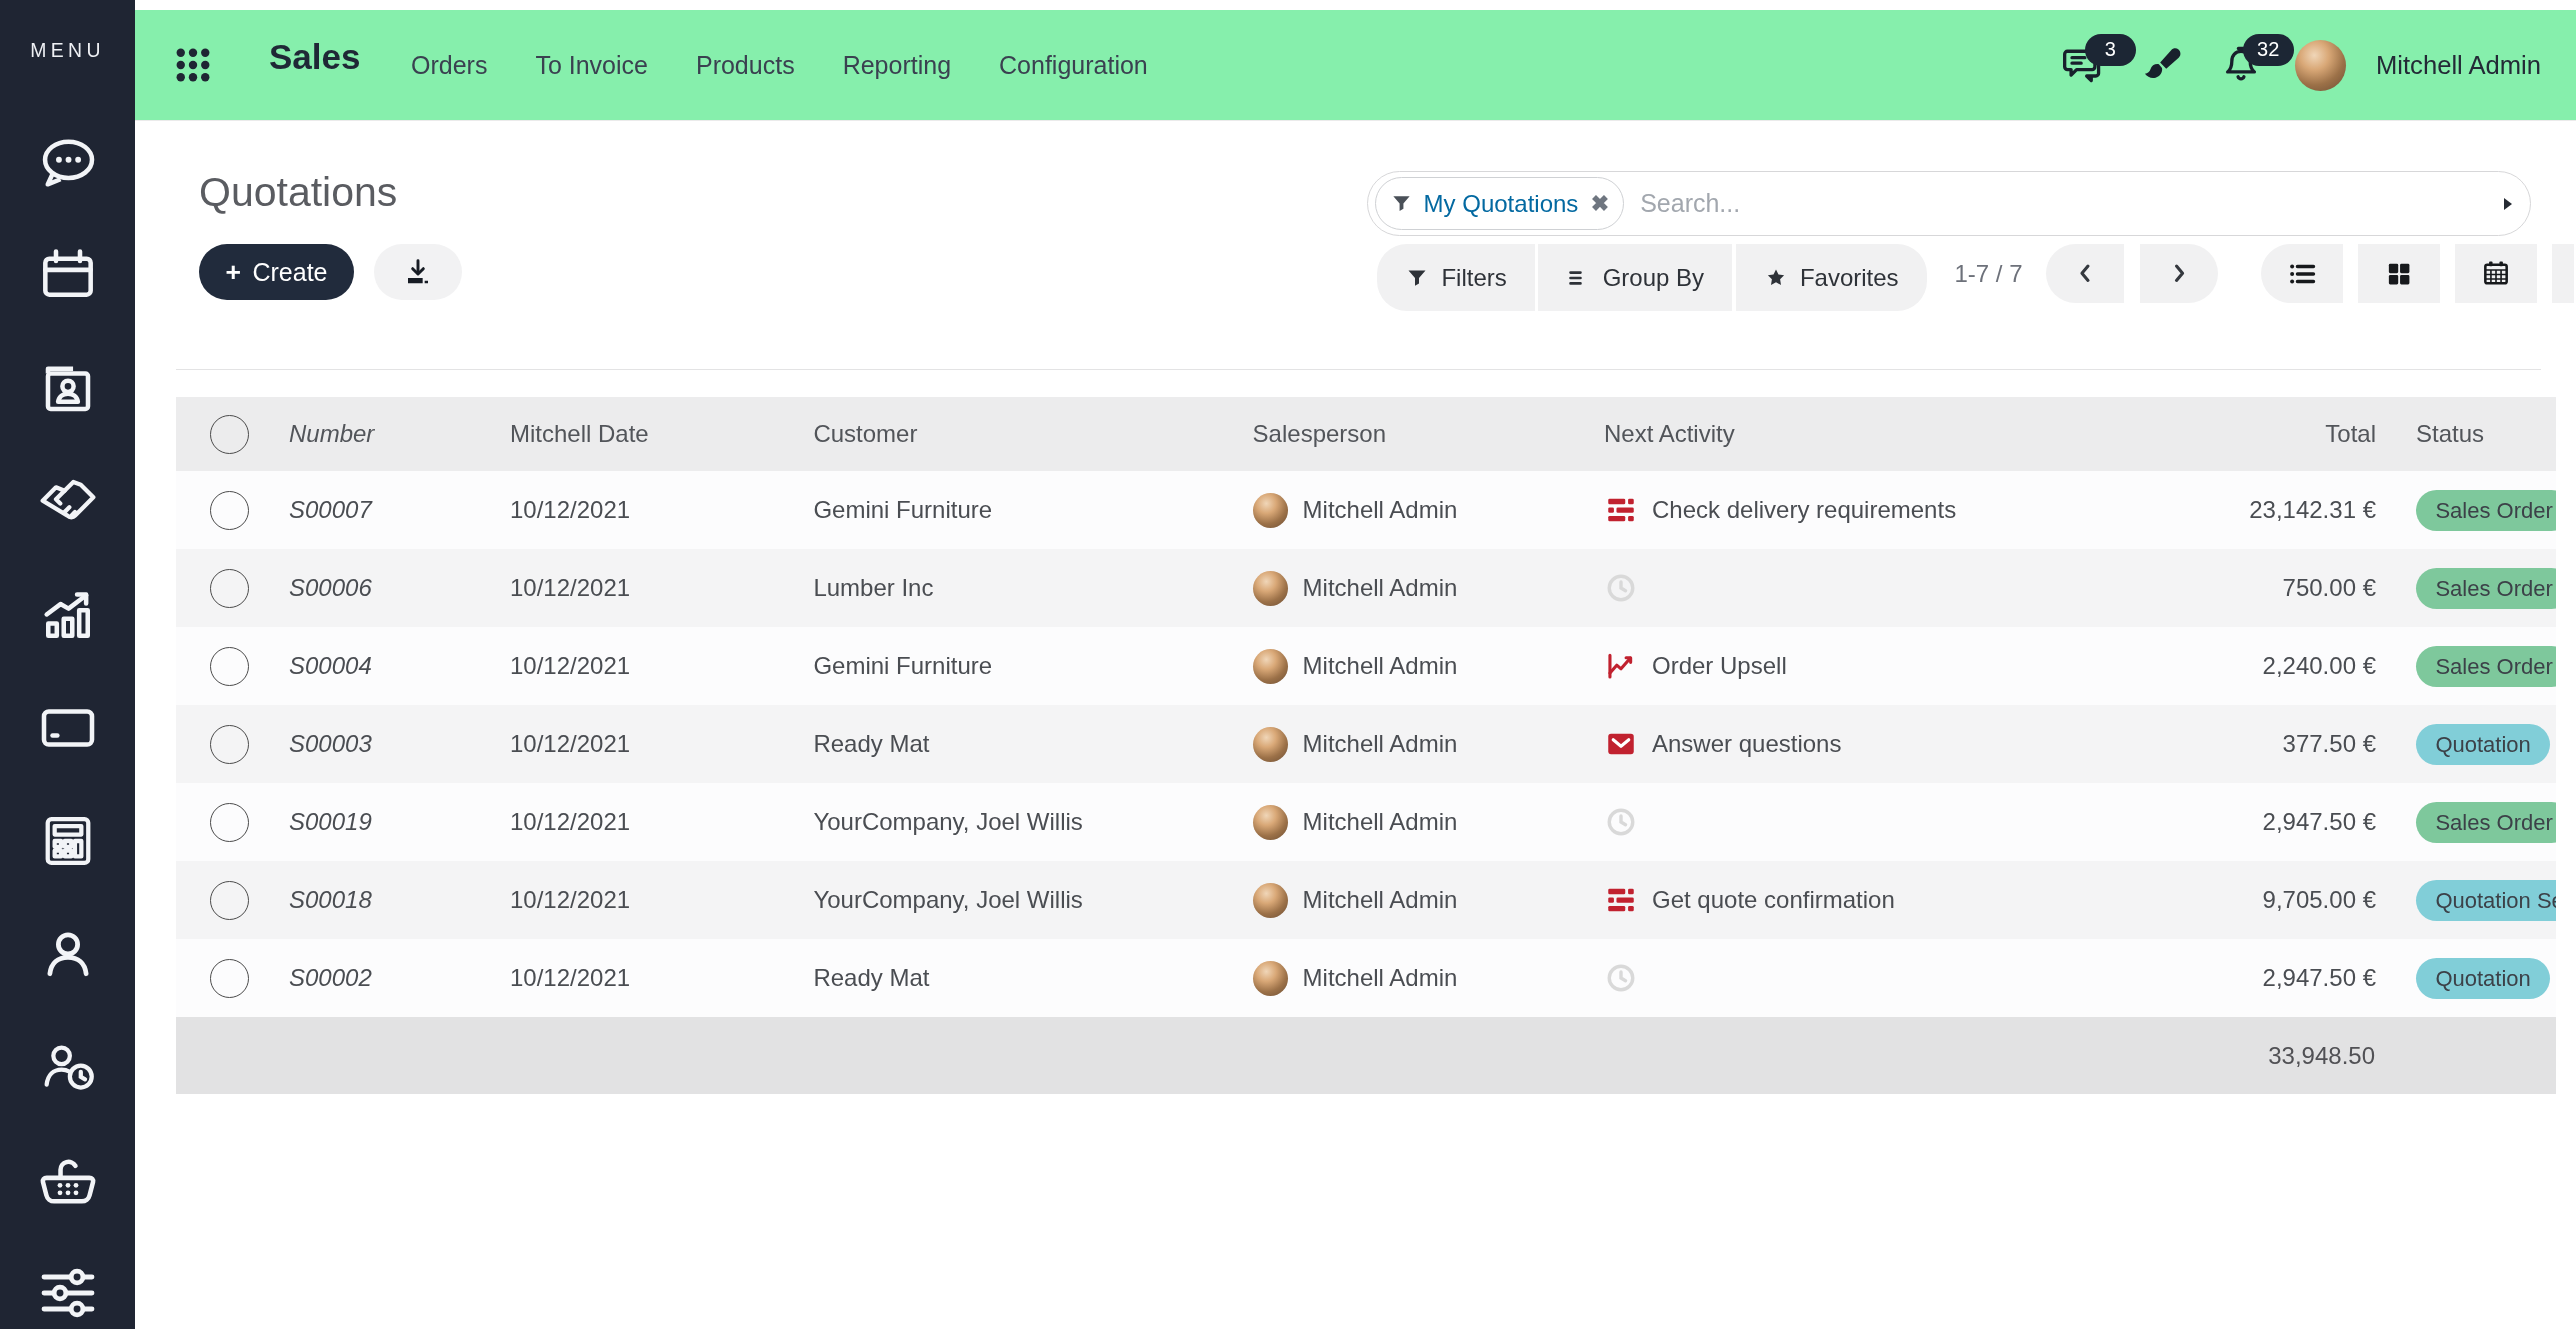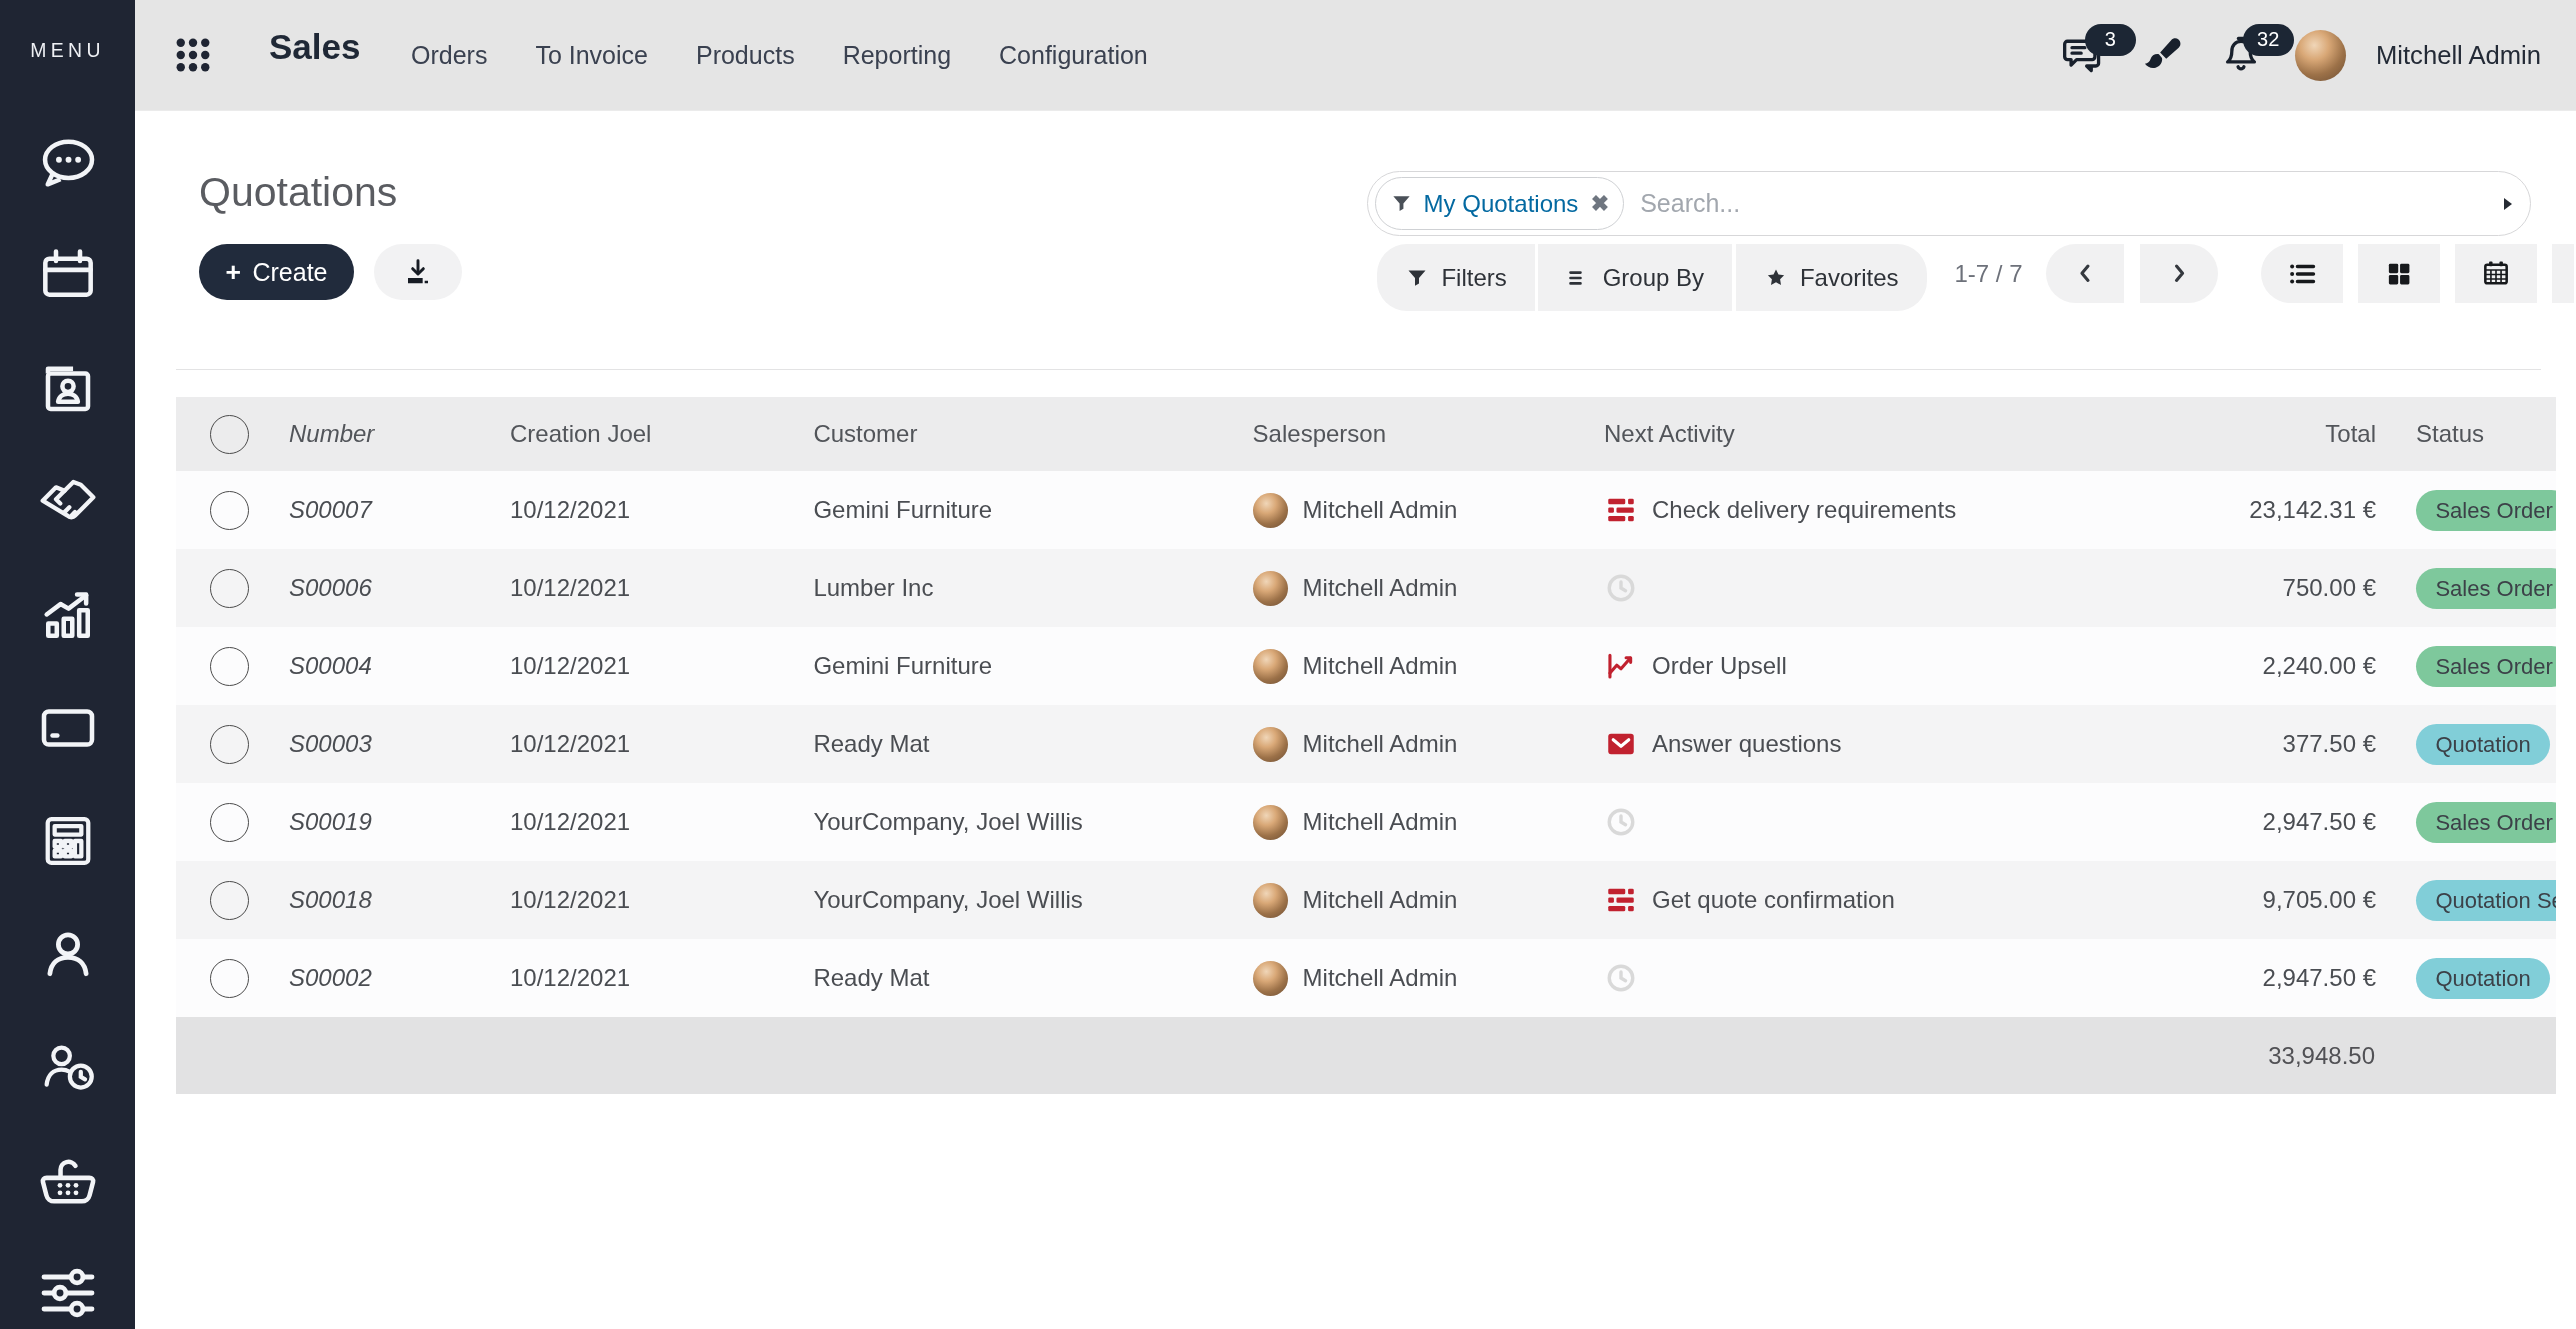--- a/index.html
+++ b/index.html
@@ -9,21 +9,21 @@
     -webkit-font-smoothing:antialiased;
   }
   
   .sidebar{position:absolute;left:0;top:0;width:135px;height:1329px;background:#1f2533;z-index:30;}
   .menu-label{position:absolute;top:39px;left:0;width:135px;text-align:center;
     color:#eef0f4;font-size:19.4px;letter-spacing:4.4px;font-weight:500;}
   .side-icons{position:absolute;top:131px;left:0;width:135px;display:flex;flex-direction:column;align-items:center;gap:49px;}
   .side-item{width:64px;height:64px;display:flex;align-items:center;justify-content:center;cursor:pointer;color:#f2f4f7;}
   .side-item svg{width:64px;height:64px;}
   
-  .topbar{position:absolute;left:135px;top:0;width:2441px;height:110px;background:#e5e5e5;border-bottom:1.8px solid #ebebeb;z-index:20;}
+  .topbar{position:absolute;left:135px;top:10px;width:2441px;height:110px;background:#86efac;border-bottom:1.8px solid #ebebeb;z-index:20;}
   .apps-btn{position:absolute;left:37px;top:34px;width:42px;height:42px;cursor:pointer;color:#1f2533;}
   .app-name{position:absolute;left:134px;top:26.5px;font-size:35px;font-weight:600;color:#1f2836;cursor:pointer;}
   .top-nav{position:absolute;left:276px;top:0;height:110px;display:flex;align-items:center;gap:48px;}
   .nav-item{font-size:25px;color:#3a4150;font-weight:500;cursor:pointer;white-space:nowrap;}
   .top-right{position:absolute;right:35px;top:0;height:110px;display:flex;align-items:center;gap:30px;}
   .icon-btn{position:relative;width:49px;height:49px;display:flex;align-items:center;justify-content:center;cursor:pointer;color:#18202c;}
   .icon-btn svg{width:44px;height:44px;}
   .cnt{position:absolute;top:-7px;left:26.5px;background:#1c2634;color:#fff;font-size:20px;
     height:32px;min-width:32px;padding:0 9.7px;border-radius:17px;display:flex;align-items:center;justify-content:center;}
   .avatar{border-radius:50%;background:radial-gradient(circle at 38% 30%,#f0d6b8 0%,#d9a877 30%,#9c7148 62%,#6a4c33 100%);}
@@ -487,21 +487,21 @@
 </div>
 
 <div class="divider"></div>
 
 <section class="table">
   <div class="trow thead">
     <div class="cell c-check">
         <span class="rowcheck"></span>
       </div>
     <div class="cell c-number">Number</div>
-    <div class="cell c-date">Creation Joel</div>
+    <div class="cell c-date">Mitchell Date</div>
     <div class="cell c-customer">Customer</div>
     <div class="cell c-sales">Salesperson</div>
     <div class="cell c-activity">Next Activity</div>
     <div class="cell c-total hdr-total">Total</div>
     <div class="cell c-status">Status</div>
   </div>
 
   <div class="trow row r-odd">
     <div class="cell c-check">
         <span class="rowcheck"></span>

